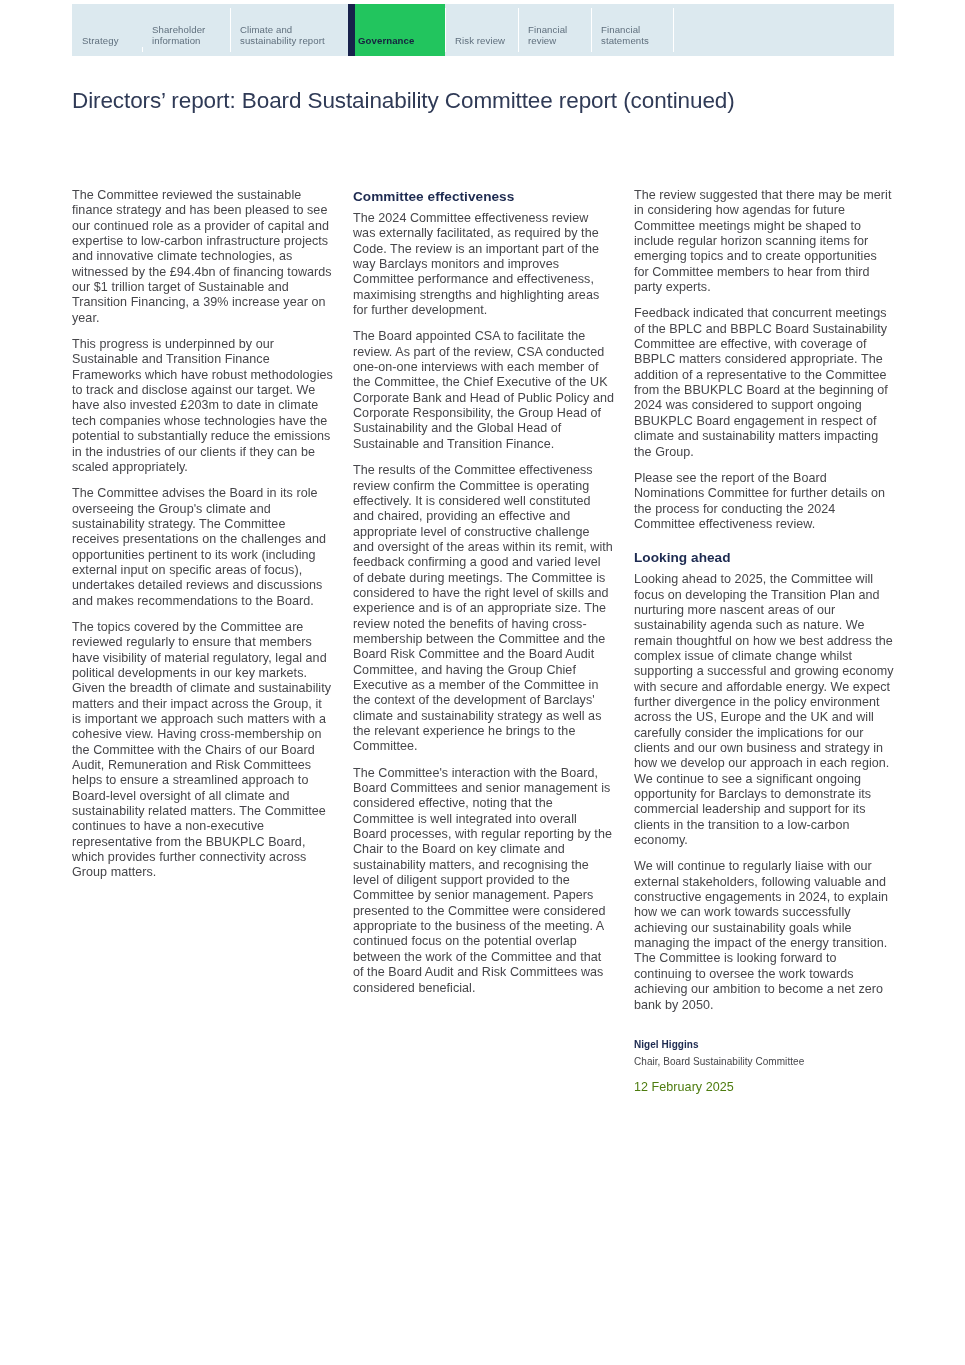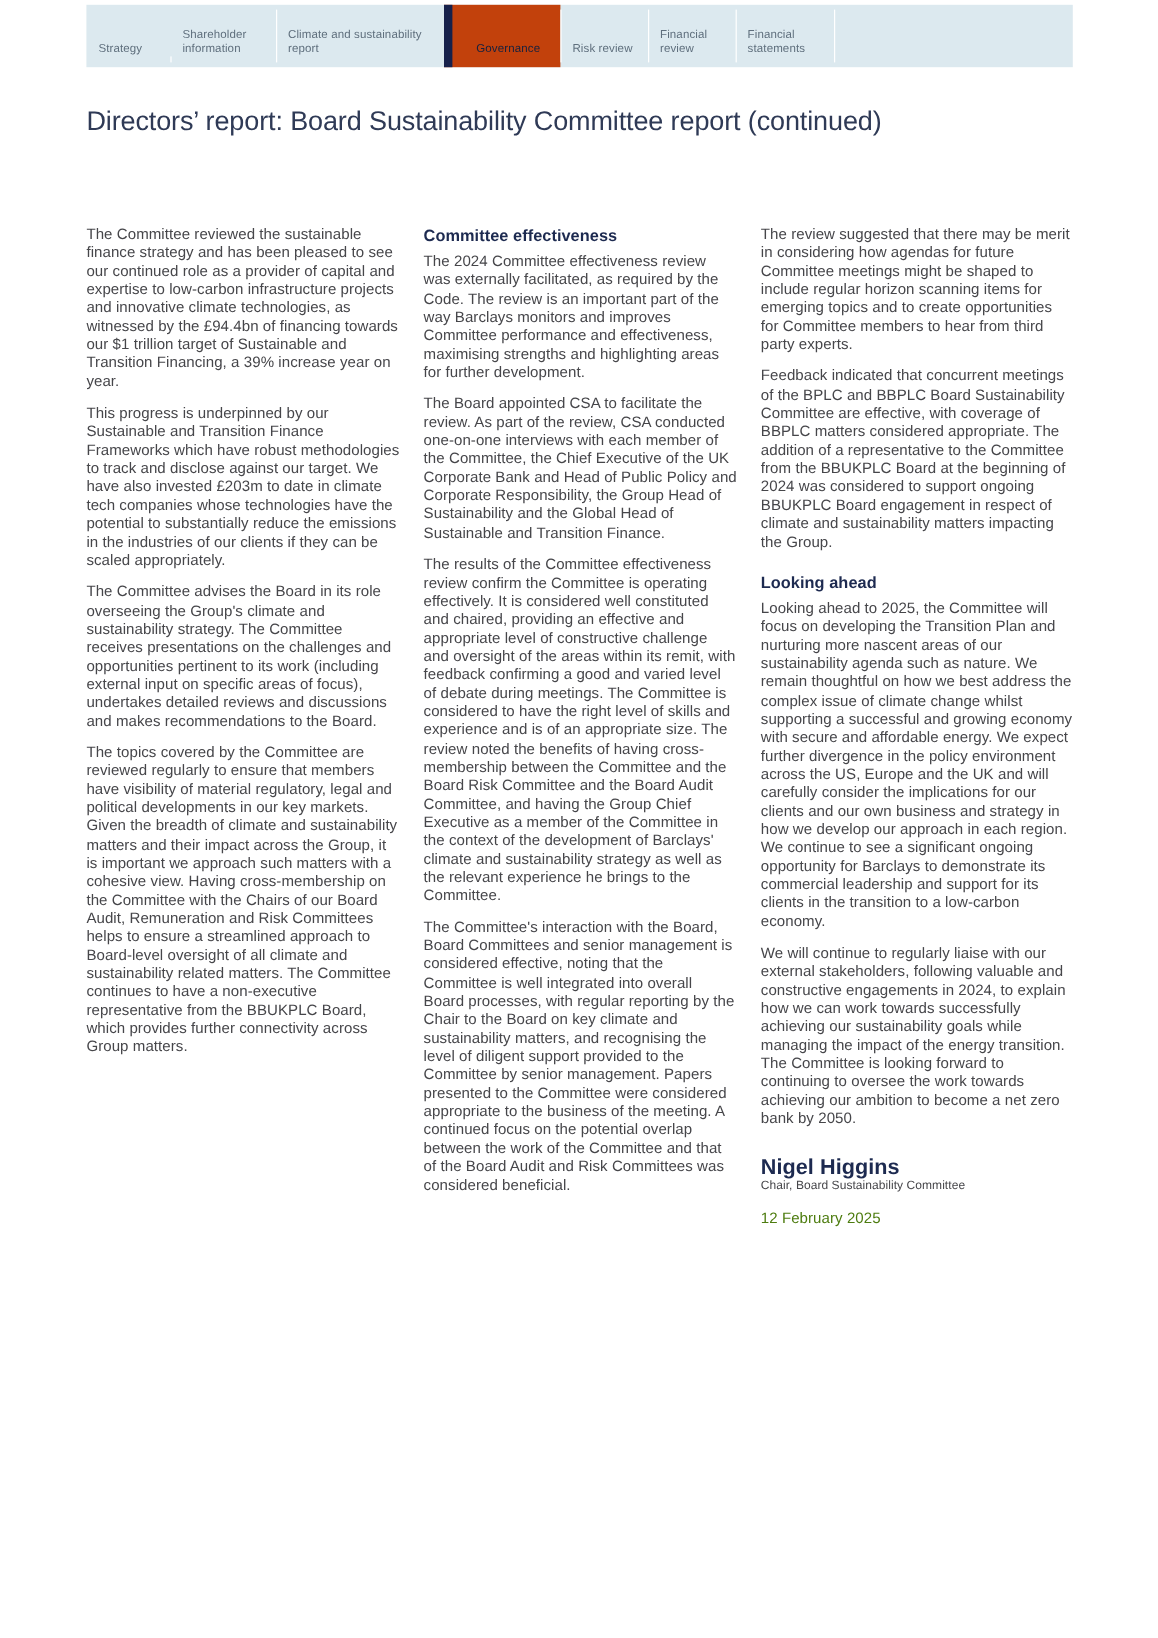--- a/index.html
+++ b/index.html
@@ -44,38 +44,37 @@
     content: "";
     position: absolute;
     left: 0;
     top: 4px;
     bottom: 4px;
     width: 1px;
     background: #ffffff;
   }
   .nav-item.active {
     color: #16213f;
-    font-weight: normal;
-    background: #c2410c;
-    justify-content: center;
+    font-weight: bold;
+    background: #22c55e;
   }
   .nav-item.active::after {
     content: "";
     position: absolute;
     left: 0;
     top: 0;
     bottom: 0;
     width: 7px;
     background: #17214b;
   }
   .nav-item .nav-label { display: block; }
 
   .nav-w1 { width: 70px; padding-left: 10px; }
   .nav-w2 { width: 88px; margin-top: 39px; }
-  .nav-w3 { width: 140px; }
+  .nav-w3 { width: 118px; }
   .nav-w4 { width: 97px; }
   .nav-w5 { width: 73px; }
   .nav-w6 { width: 73px; }
   .nav-w7 { width: 82px; }
   .nav-spacer { flex: 1 1 auto; position: relative; }
   .nav-spacer::before {
     content: "";
     position: absolute;
     left: 0;
     top: 4px;
@@ -151,21 +150,21 @@
     font-weight: bold;
     letter-spacing: 0.05px;
   }
   .col h2.spaced-top {
     margin-top: 17px;
   }
   .sign-off {
     margin-top: 24px;
   }
   .sign-off .name {
-    font-size: 18px;
+    font-size: 10px;
     line-height: 16px;
     font-weight: bold;
     color: #1d2a50;
     margin: 0 0 1px 0;
   }
   .sign-off .role {
     font-size: 10px;
     line-height: 15.35px;
     color: #46464a;
     margin: 0 0 11px 0;
@@ -220,20 +219,21 @@
     <h2>Committee effectiveness</h2>
     <p>The 2024 Committee effectiveness review was externally facilitated, as required by the Code. The review is an important part of the way Barclays monitors and improves Committee performance and effectiveness, maximising strengths and highlighting areas for further development.</p>
     <p>The Board appointed CSA to facilitate the review. As part of the review, CSA conducted one-on-one interviews with each member of the Committee, the Chief Executive of the UK Corporate Bank and Head of Public Policy and Corporate Responsibility, the Group Head of Sustainability and the Global Head of Sustainable and Transition Finance.</p>
     <p>The results of the Committee effectiveness review confirm the Committee is operating effectively. It is considered well constituted and chaired, providing an effective and appropriate level of constructive challenge and oversight of the areas within its remit, with feedback confirming a good and varied level of debate during meetings. The Committee is considered to have the right level of skills and experience and is of an appropriate size. The review noted the benefits of having cross-membership between the Committee and the Board Risk Committee and the Board Audit Committee, and having the Group Chief Executive as a member of the Committee in the context of the development of Barclays' climate and sustainability strategy as well as the relevant experience he brings to the Committee.</p>
     <p>The Committee's interaction with the Board, Board Committees and senior management is considered effective, noting that the Committee is well integrated into overall Board processes, with regular reporting by the Chair to the Board on key climate and sustainability matters, and recognising the level of diligent support provided to the Committee by senior management. Papers presented to the Committee were considered appropriate to the business of the meeting. A continued focus on the potential overlap between the work of the Committee and that of the Board Audit and Risk Committees was considered beneficial.</p>
   </div>
 
   <div class="col">
     <p>The review suggested that there may be merit in considering how agendas for future Committee meetings might be shaped to include regular horizon scanning items for emerging topics and to create opportunities for Committee members to hear from third party experts.</p>
     <p>Feedback indicated that concurrent meetings of the BPLC and BBPLC Board Sustainability Committee are effective, with coverage of BBPLC matters considered appropriate. The addition of a representative to the Committee from the BBUKPLC Board at the beginning of 2024 was considered to support ongoing BBUKPLC Board engagement in respect of climate and sustainability matters impacting the Group.</p>
+    <p>Please see the report of the Board Nominations Committee for further details on the process for conducting the 2024 Committee effectiveness review.</p>
     <h2 class="spaced-top">Looking ahead</h2>
     <p>Looking ahead to 2025, the Committee will focus on developing the Transition Plan and nurturing more nascent areas of our sustainability agenda such as nature. We remain thoughtful on how we best address the complex issue of climate change whilst supporting a successful and growing economy with secure and affordable energy. We expect further divergence in the policy environment across the US, Europe and the UK and will carefully consider the implications for our clients and our own business and strategy in how we develop our approach in each region. We continue to see a significant ongoing opportunity for Barclays to demonstrate its commercial leadership and support for its clients in the transition to a low-carbon economy.</p>
     <p>We will continue to regularly liaise with our external stakeholders, following valuable and constructive engagements in 2024, to explain how we can work towards successfully achieving our sustainability goals while managing the impact of the energy transition. The Committee is looking forward to continuing to oversee the work towards achieving our ambition to become a net zero bank by 2050.</p>
     <div class="sign-off">
       <p class="name">Nigel Higgins</p>
       <p class="role">Chair, Board Sustainability Committee</p>
       <p class="date">12 February 2025</p>
     </div>
   </div>
 

